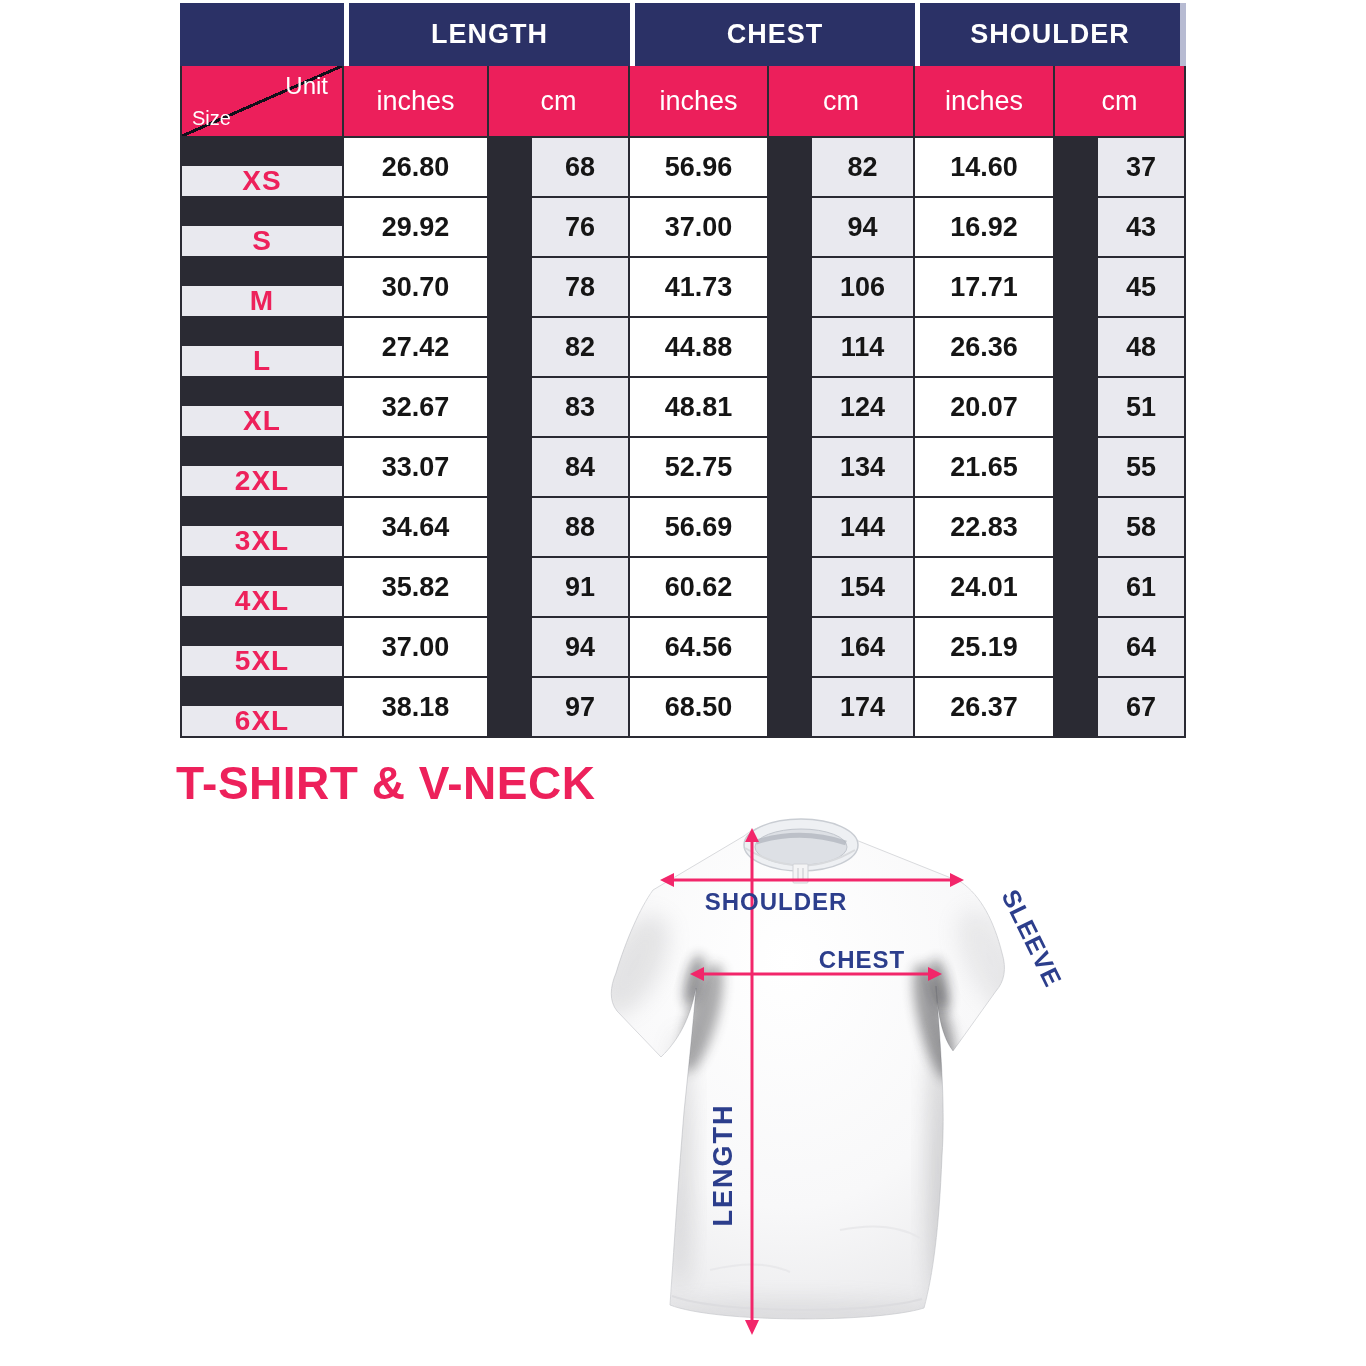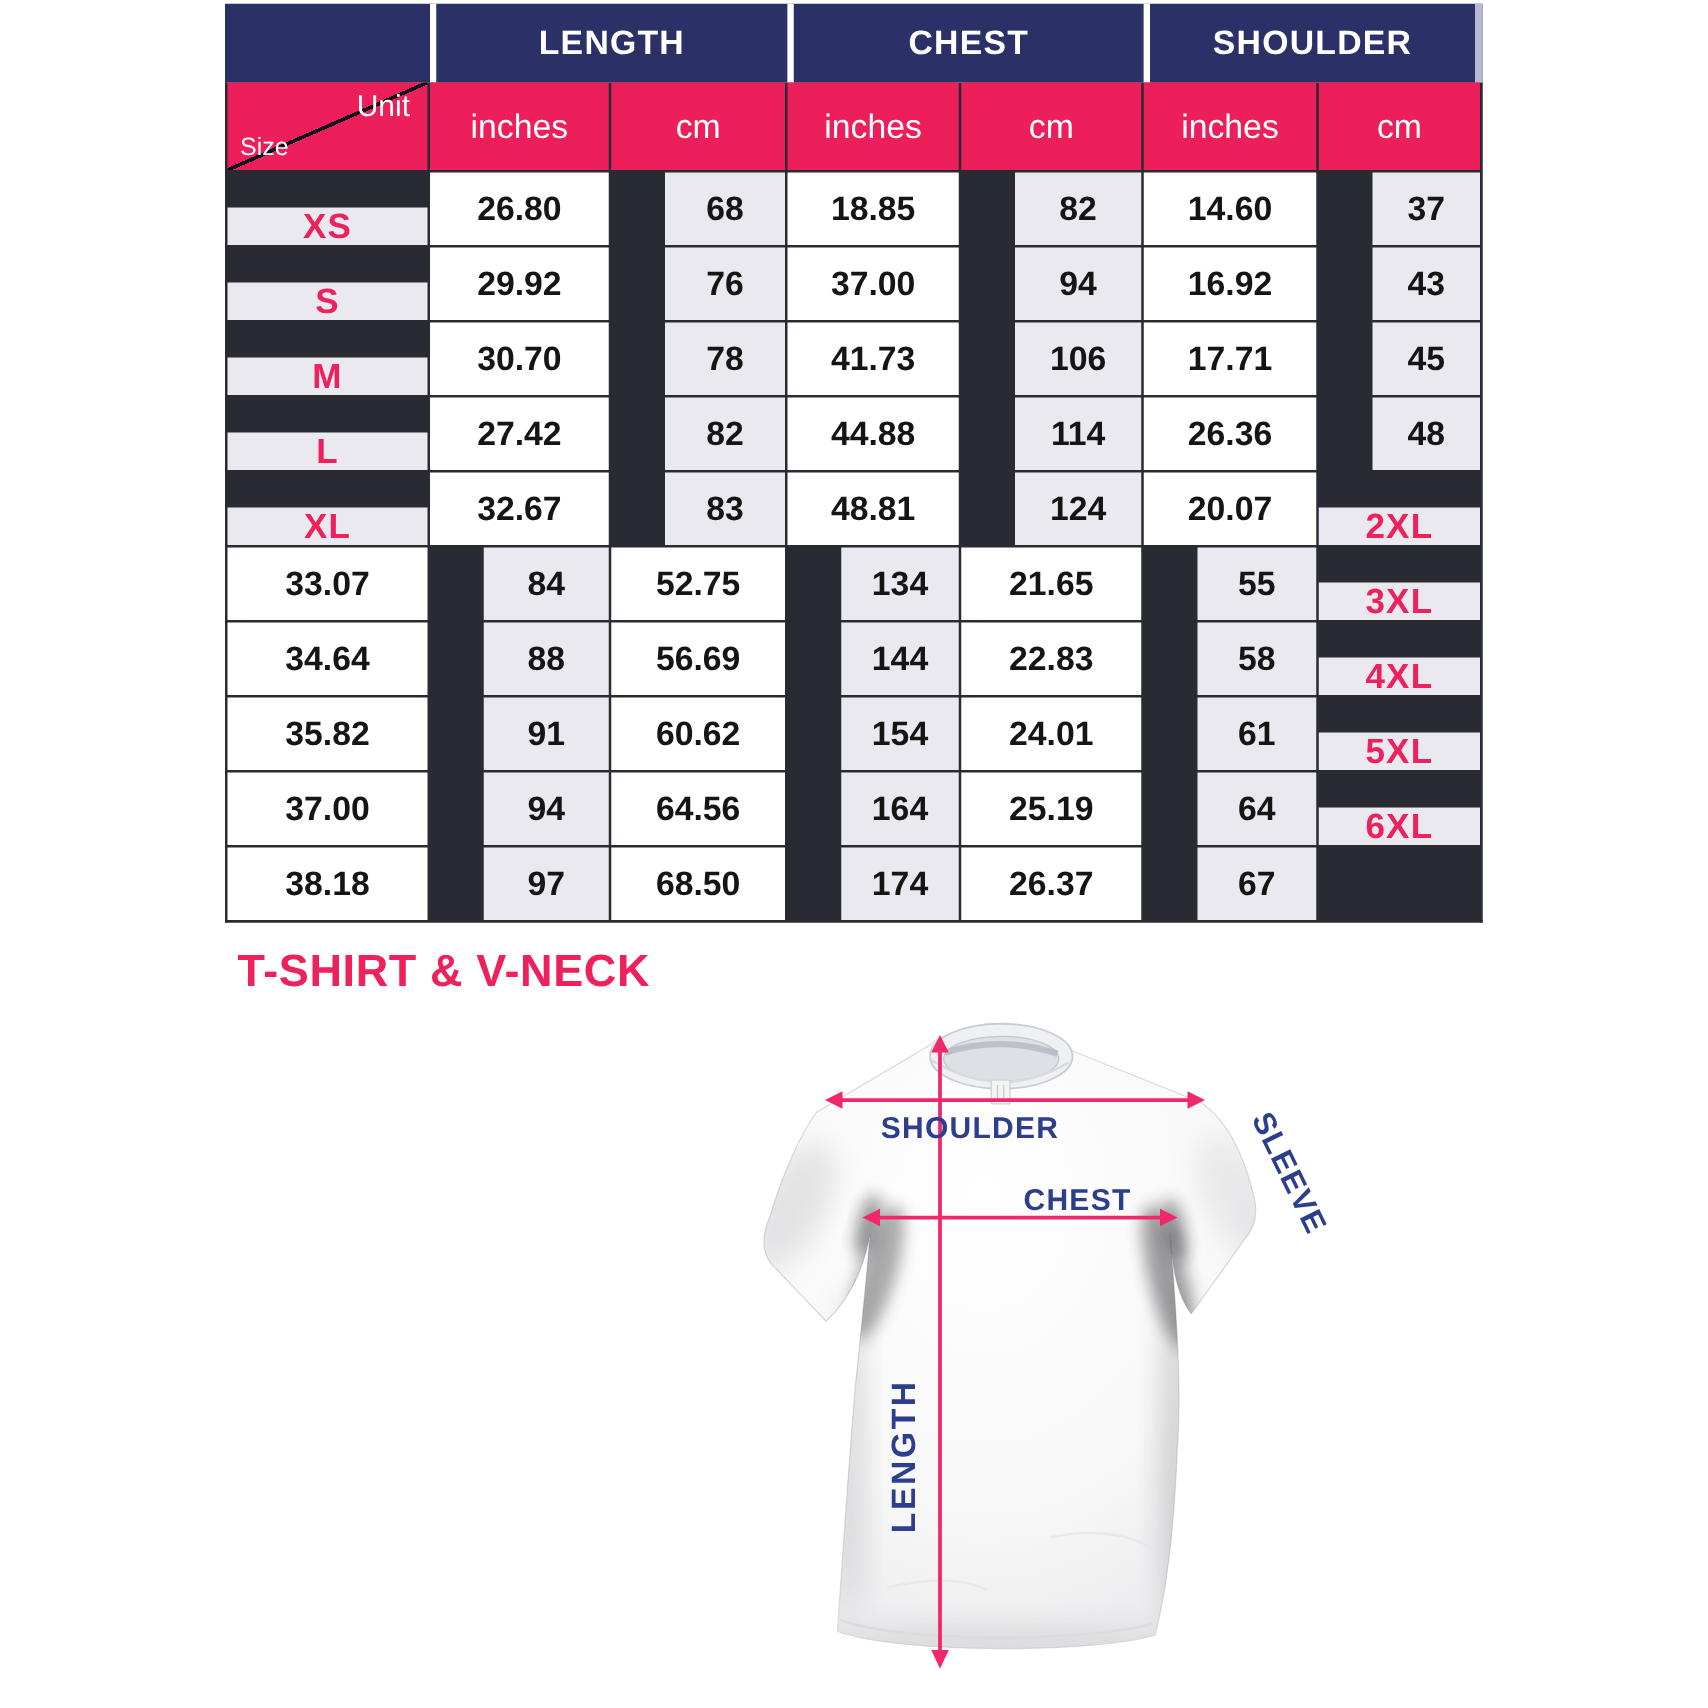--- a/index.html
+++ b/index.html
@@ -29,22 +29,22 @@
   .diag { position:absolute; inset:0;
           background:linear-gradient(to bottom right,
             transparent calc(50% - 1.5px), #10101a calc(50% - 1.5px),
             #10101a calc(50% + 1.5px), transparent calc(50% + 1.5px)); }
   .cell.size { background:#e9e9ef; color:#ed215b; font-weight:bold; font-size:28px; letter-spacing:1px;margin-top:28px; }
   .cell.num  { font-weight:bold; font-size:27px; color:#151515; }
   .cell.w { background:#ffffff; }
   .cell.g { background:#e9e9ef;margin-left:43px; }
 
   
-  .fig-title { position:absolute; left:190px; top:756px; color:#ed215b;
-               font-size:36px; font-weight:bold; letter-spacing:.5px; }
+  .fig-title { position:absolute; left:176px; top:756px; color:#ed215b;
+               font-size:46px; font-weight:bold; letter-spacing:.5px; }
 
   
   .shirt-wrap { position:absolute; left:590px; top:800px; width:540px; height:566px; }
 </style>
 </head>
 <body>
 
 <div class="page">
 
   <div class="size-table">
@@ -66,21 +66,21 @@
       <div class="cell unit">inches</div>
       <div class="cell unit">cm</div>
       <div class="cell unit">inches</div>
       <div class="cell unit">cm</div>
       <div class="cell unit">inches</div>
       <div class="cell unit">cm</div>
 
       <div class="cell size">XS</div>
       <div class="cell num w">26.80</div>
       <div class="cell num g">68</div>
-      <div class="cell num w">18.85</div>
+      <div class="cell num w">56.96</div>
       <div class="cell num g">82</div>
       <div class="cell num w">14.60</div>
       <div class="cell num g">37</div>
 
       <div class="cell size">S</div>
       <div class="cell num w">29.92</div>
       <div class="cell num g">76</div>
       <div class="cell num w">37.00</div>
       <div class="cell num g">94</div>
       <div class="cell num w">16.92</div>
@@ -101,20 +101,21 @@
       <div class="cell num g">114</div>
       <div class="cell num w">26.36</div>
       <div class="cell num g">48</div>
 
       <div class="cell size">XL</div>
       <div class="cell num w">32.67</div>
       <div class="cell num g">83</div>
       <div class="cell num w">48.81</div>
       <div class="cell num g">124</div>
       <div class="cell num w">20.07</div>
+      <div class="cell num g">51</div>
 
       <div class="cell size">2XL</div>
       <div class="cell num w">33.07</div>
       <div class="cell num g">84</div>
       <div class="cell num w">52.75</div>
       <div class="cell num g">134</div>
       <div class="cell num w">21.65</div>
       <div class="cell num g">55</div>
 
       <div class="cell size">3XL</div>

